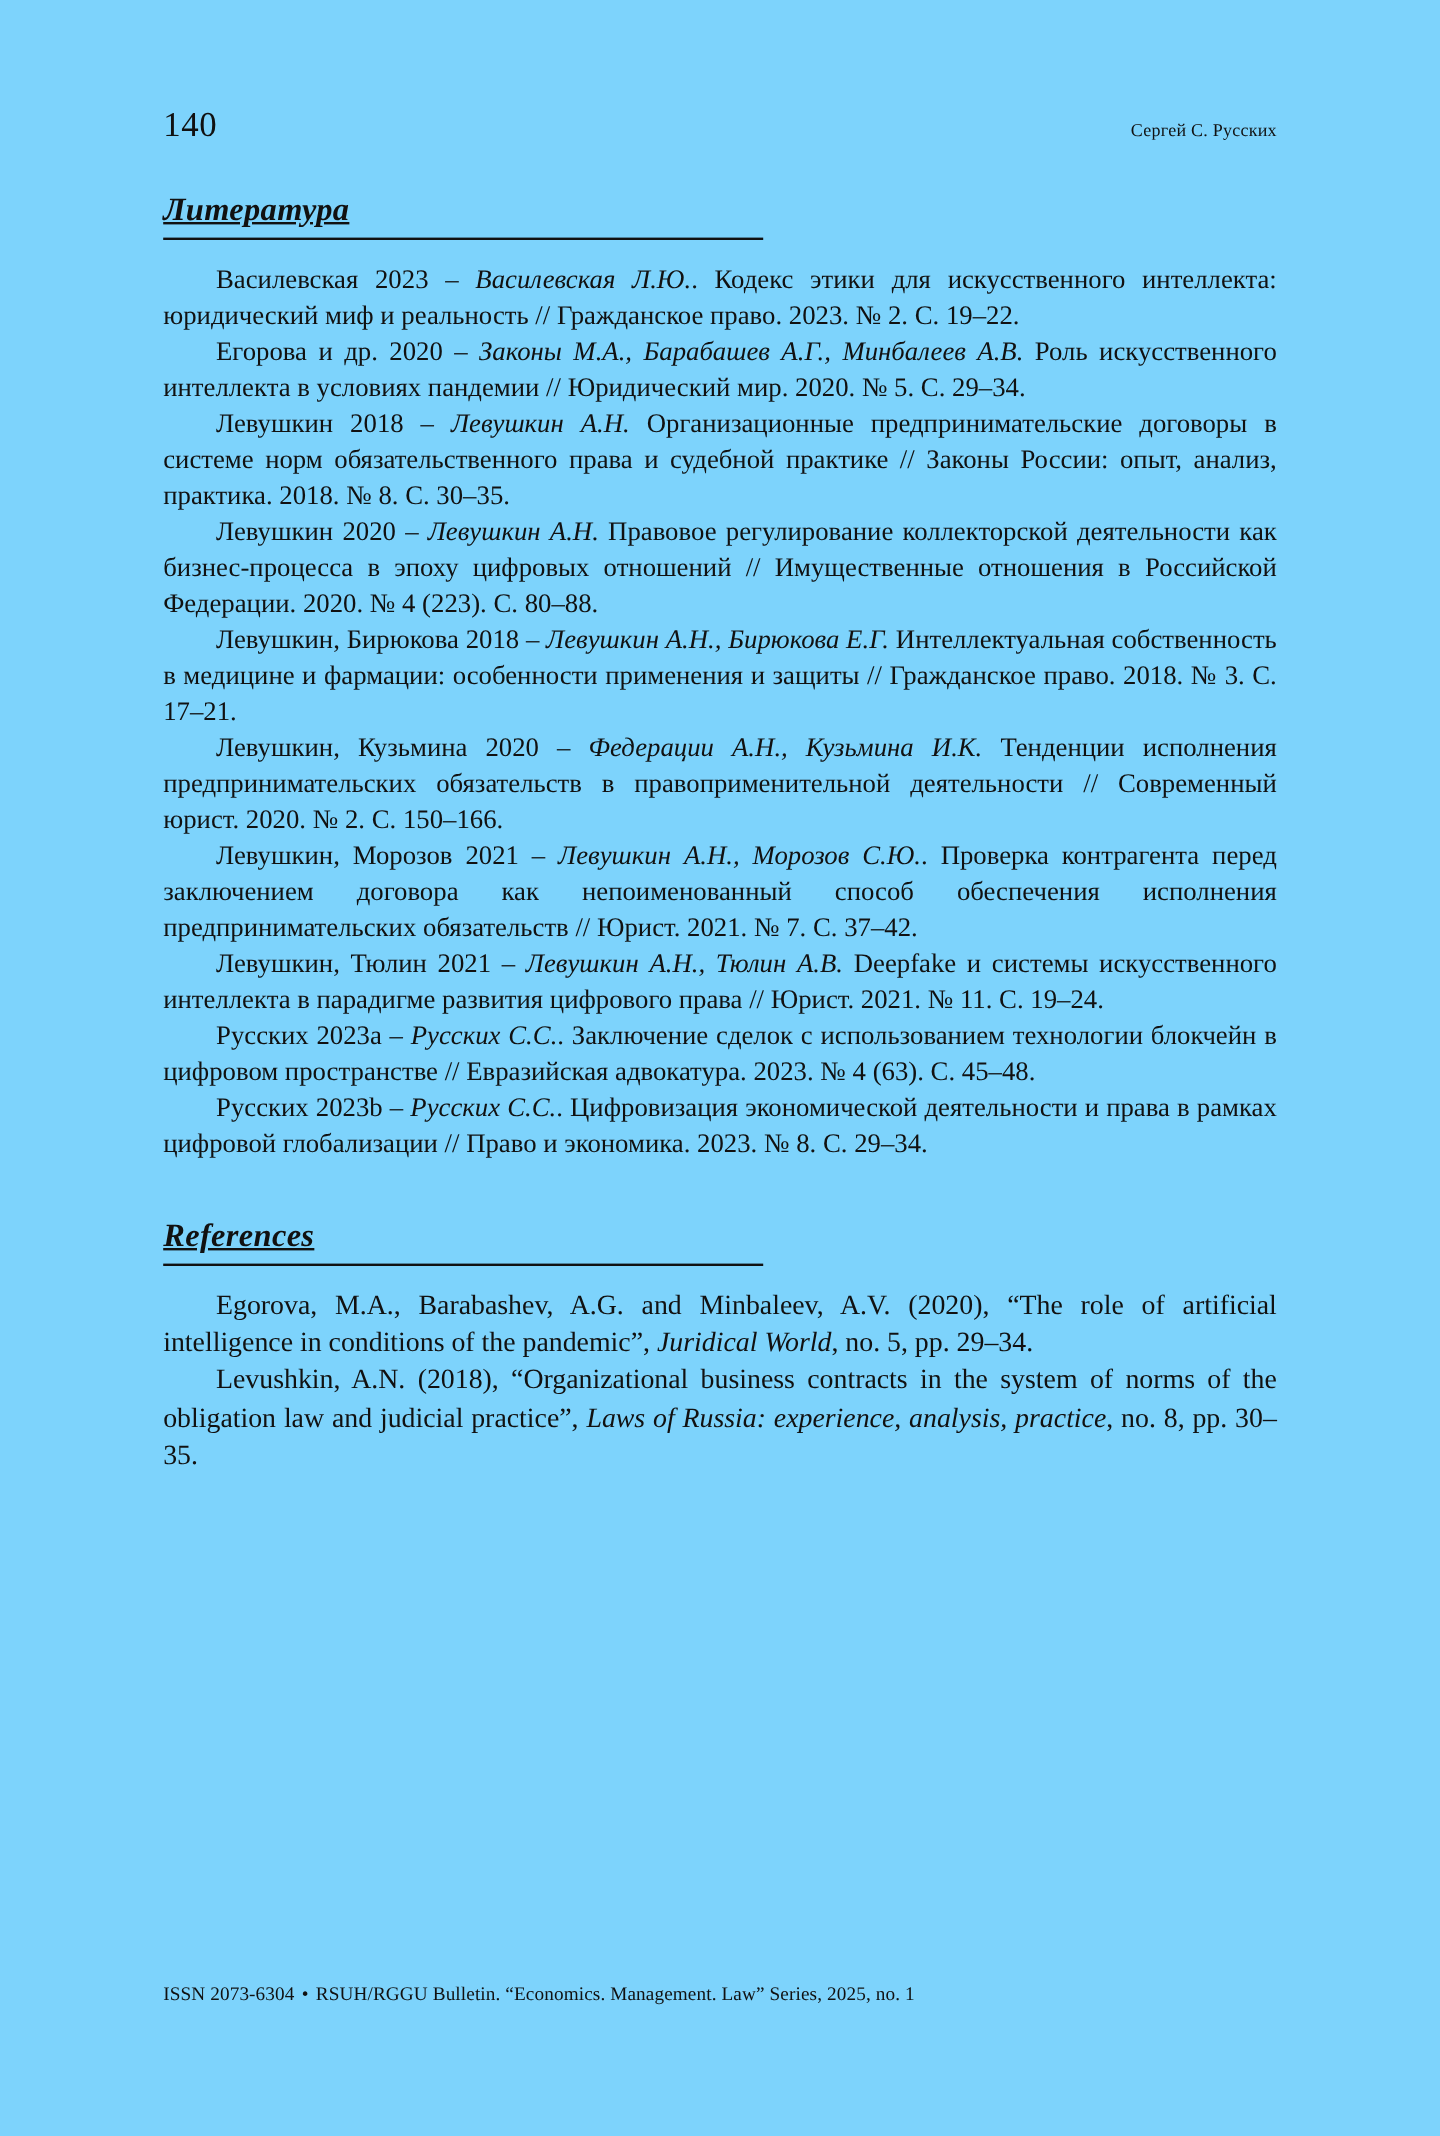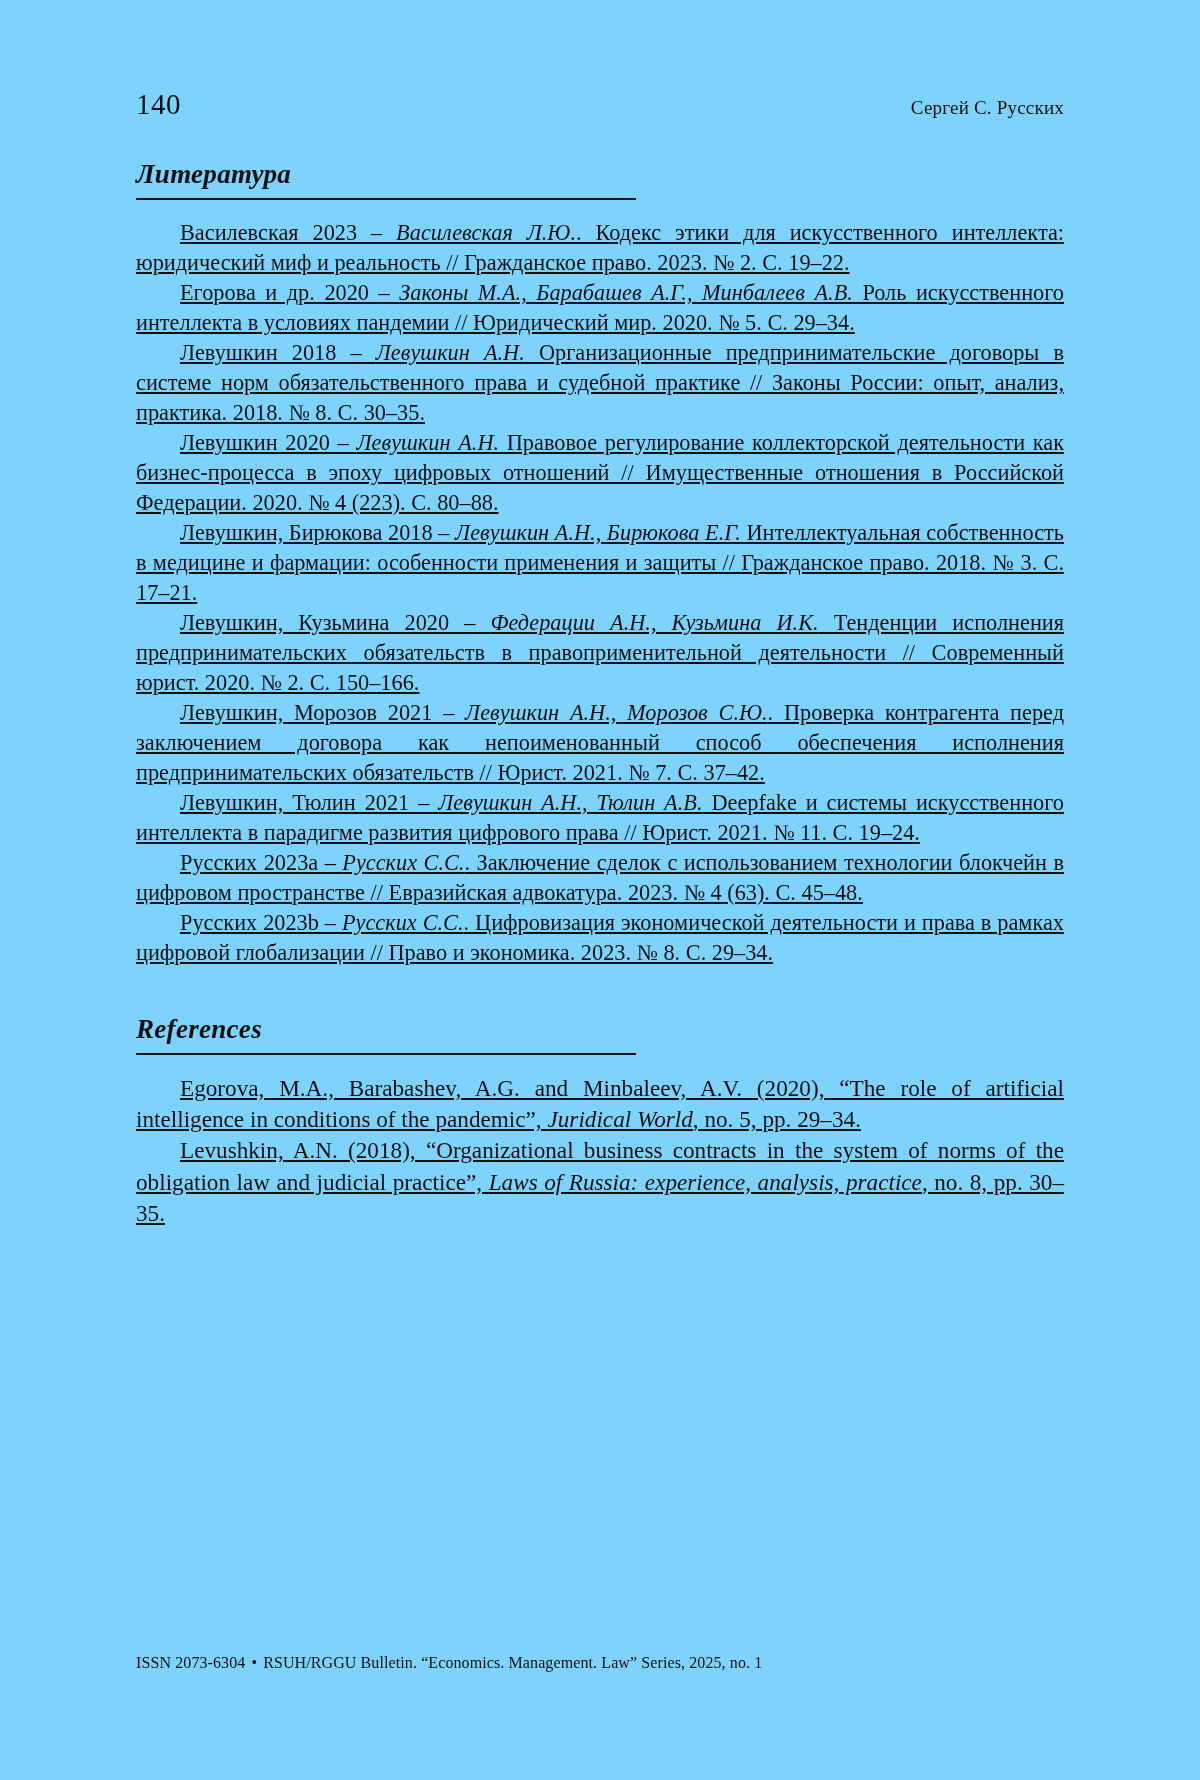--- a/index.html
+++ b/index.html
@@ -36,49 +36,49 @@
     justify-content: space-between;
     align-items: baseline;
     width: 100%;
     margin-bottom: 38px;
   }
   .folio {
     font-size: 29px;
     letter-spacing: 0.5px;
   }
   .runhead-author {
-    font-size: 19px;
+    font-size: 15px;
     letter-spacing: 0.2px;
   }
 
   
   .sec-head {
     font-style: italic;
     font-size: 27px;
     margin: 0 0 8px 0;
     letter-spacing: 0.3px;
+    text-decoration: underline;
   }
   .rule {
     width: 500px;
     height: 2px;
     background: #111111;
     margin: 0 0 18px 0;
   }
 
   .refs {
     font-size: 22.3px;
     line-height: 1.345;
     text-align: justify;
     text-justify: inter-word;
     hyphens: manual;
   }
   .refs p {
     margin: 0;
     text-indent: 44px;
-    text-decoration: underline;
   }
   .refs.en {
     font-size: 23.2px;
     line-height: 1.35;
   }
   i, .it { font-style: italic; }
 
   .spacer-lg { height: 46px; }
 
   

